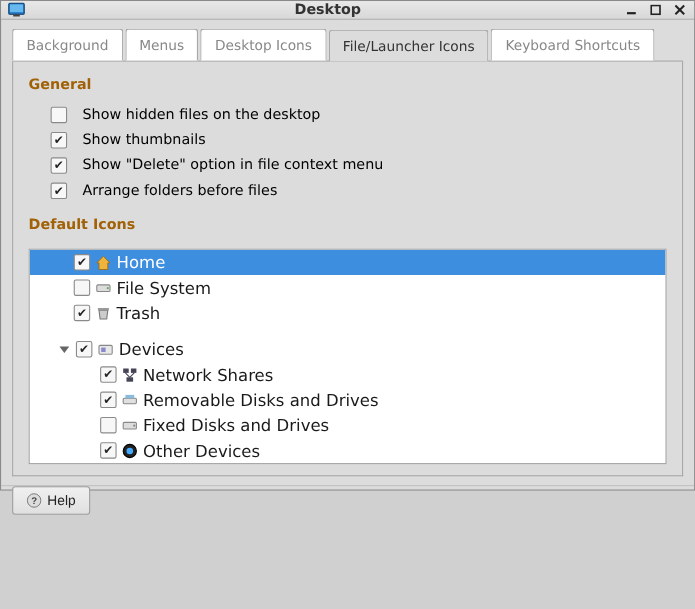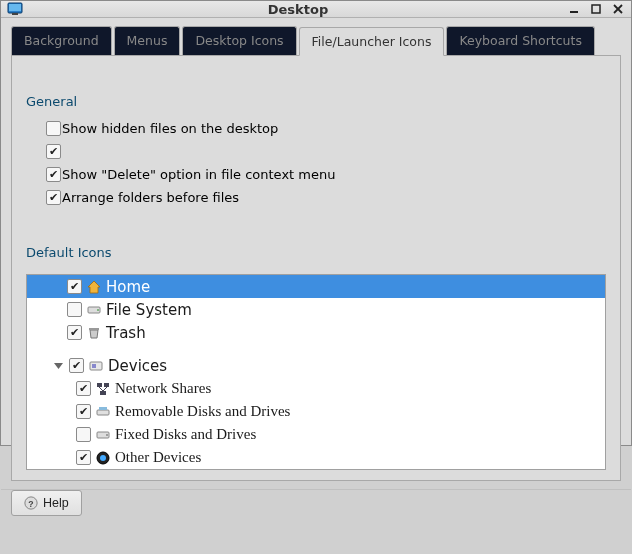--- a/index.html
+++ b/index.html
@@ -59,21 +59,21 @@
 }
 .tabs {
   display: flex;
   border-bottom: 1px solid #a8a8a8;
   position: relative;
 }
 .tab {
   padding: 6px 12px;
   border: 1px solid #a8a8a8;
   border-bottom: none;
-  background: #0f172a;
+  background: #ffffff;
   color: #888;
   border-radius: 3px 3px 0 0;
   margin-right: 2px;
   cursor: pointer;
   font-size: 12.5px;
 }
 .tab.active {
   background: #dcdcdc;
   color: #333;
   position: relative;
@@ -83,31 +83,30 @@
 .tabpanel {
   border: 1px solid #a8a8a8;
   border-top: none;
   background: #dcdcdc;
   padding: 14px 14px 10px 14px;
   flex: 1;
   display: flex;
   flex-direction: column;
 }
 .section-title {
-  font-weight: normal;
-  color: #0c4a6e;
+  font-weight: bold;
+  color: #a16207;
   margin-bottom: 8px;
   font-size: 13px;
-  margin-top: 24px;
 }
 .checkbox-row {
   display: flex;
   align-items: center;
   margin: 4px 0 4px 20px;
-  gap: 1px;
+  gap: 14px;
 }
 .chk {
   width: 15px; height: 15px;
   border: 1px solid #8a8a8a;
   background: #f7f7f7;
   border-radius: 2px;
   display: flex;
   align-items: center;
   justify-content: center;
   cursor: pointer;
@@ -147,21 +146,21 @@
   cursor: pointer;
 }
 .tree-icon {
   width: 16px; height: 16px;
   display: inline-flex;
   align-items: center;
   justify-content: center;
   flex-shrink: 0;
 }
 .indent0 { padding-left: 40px; }
-.indent1 { padding-left: 49px; font-family: Liberation Serif, serif; }
+.indent1 { padding-left: 64px; }
 .indent-exp { padding-left: 24px; margin-top: 10px; }
 .footer {
   height: 44px;
   display: flex;
   align-items: center;
   padding: 0 10px;
   border-top: 1px solid #c0c0c0;
 }
 .btn {
   border: 1px solid #a0a0a0;
@@ -224,20 +223,21 @@
     <div class="tabpanel">
 
       <div class="section-title">General</div>
 
       <div class="checkbox-row">
         <span class="chk"></span>
         <span>Show hidden files on the desktop</span>
       </div>
       <div class="checkbox-row">
         <span class="chk checked"></span>
+        <span>Show thumbnails</span>
       </div>
       <div class="checkbox-row">
         <span class="chk checked"></span>
         <span>Show "Delete" option in file context menu</span>
       </div>
       <div class="checkbox-row">
         <span class="chk checked"></span>
         <span>Arrange folders before files</span>
       </div>
 

